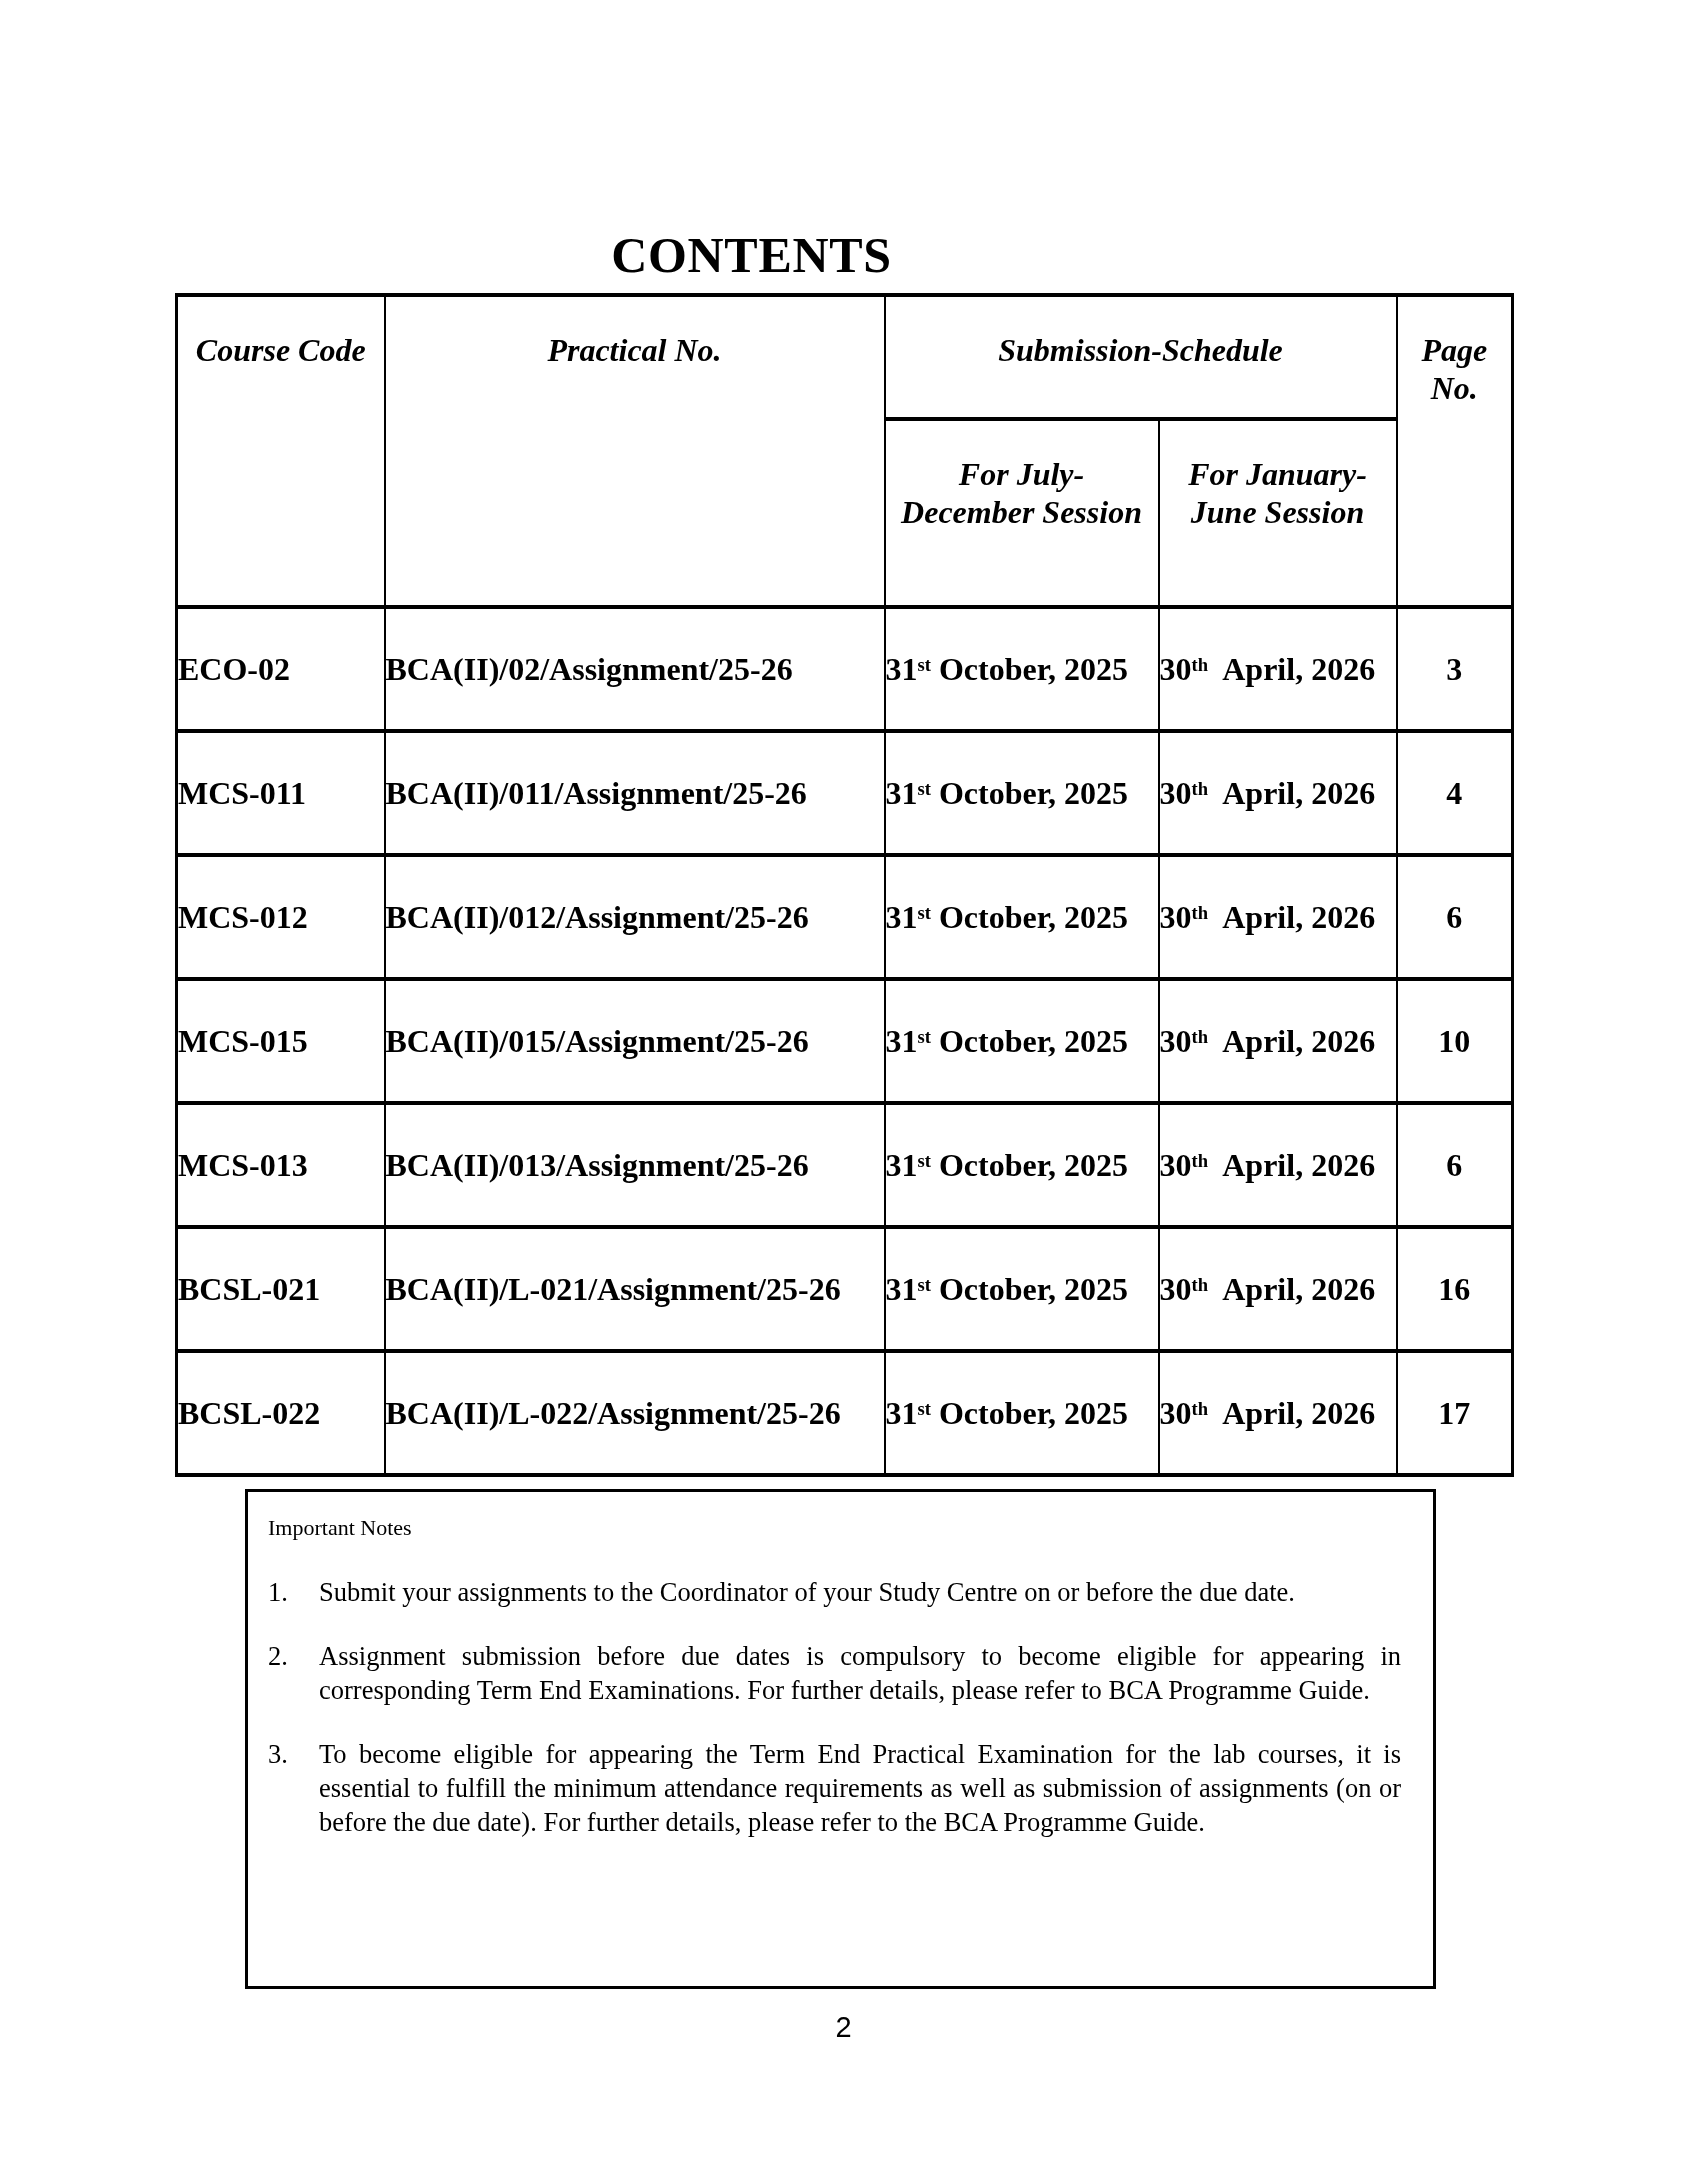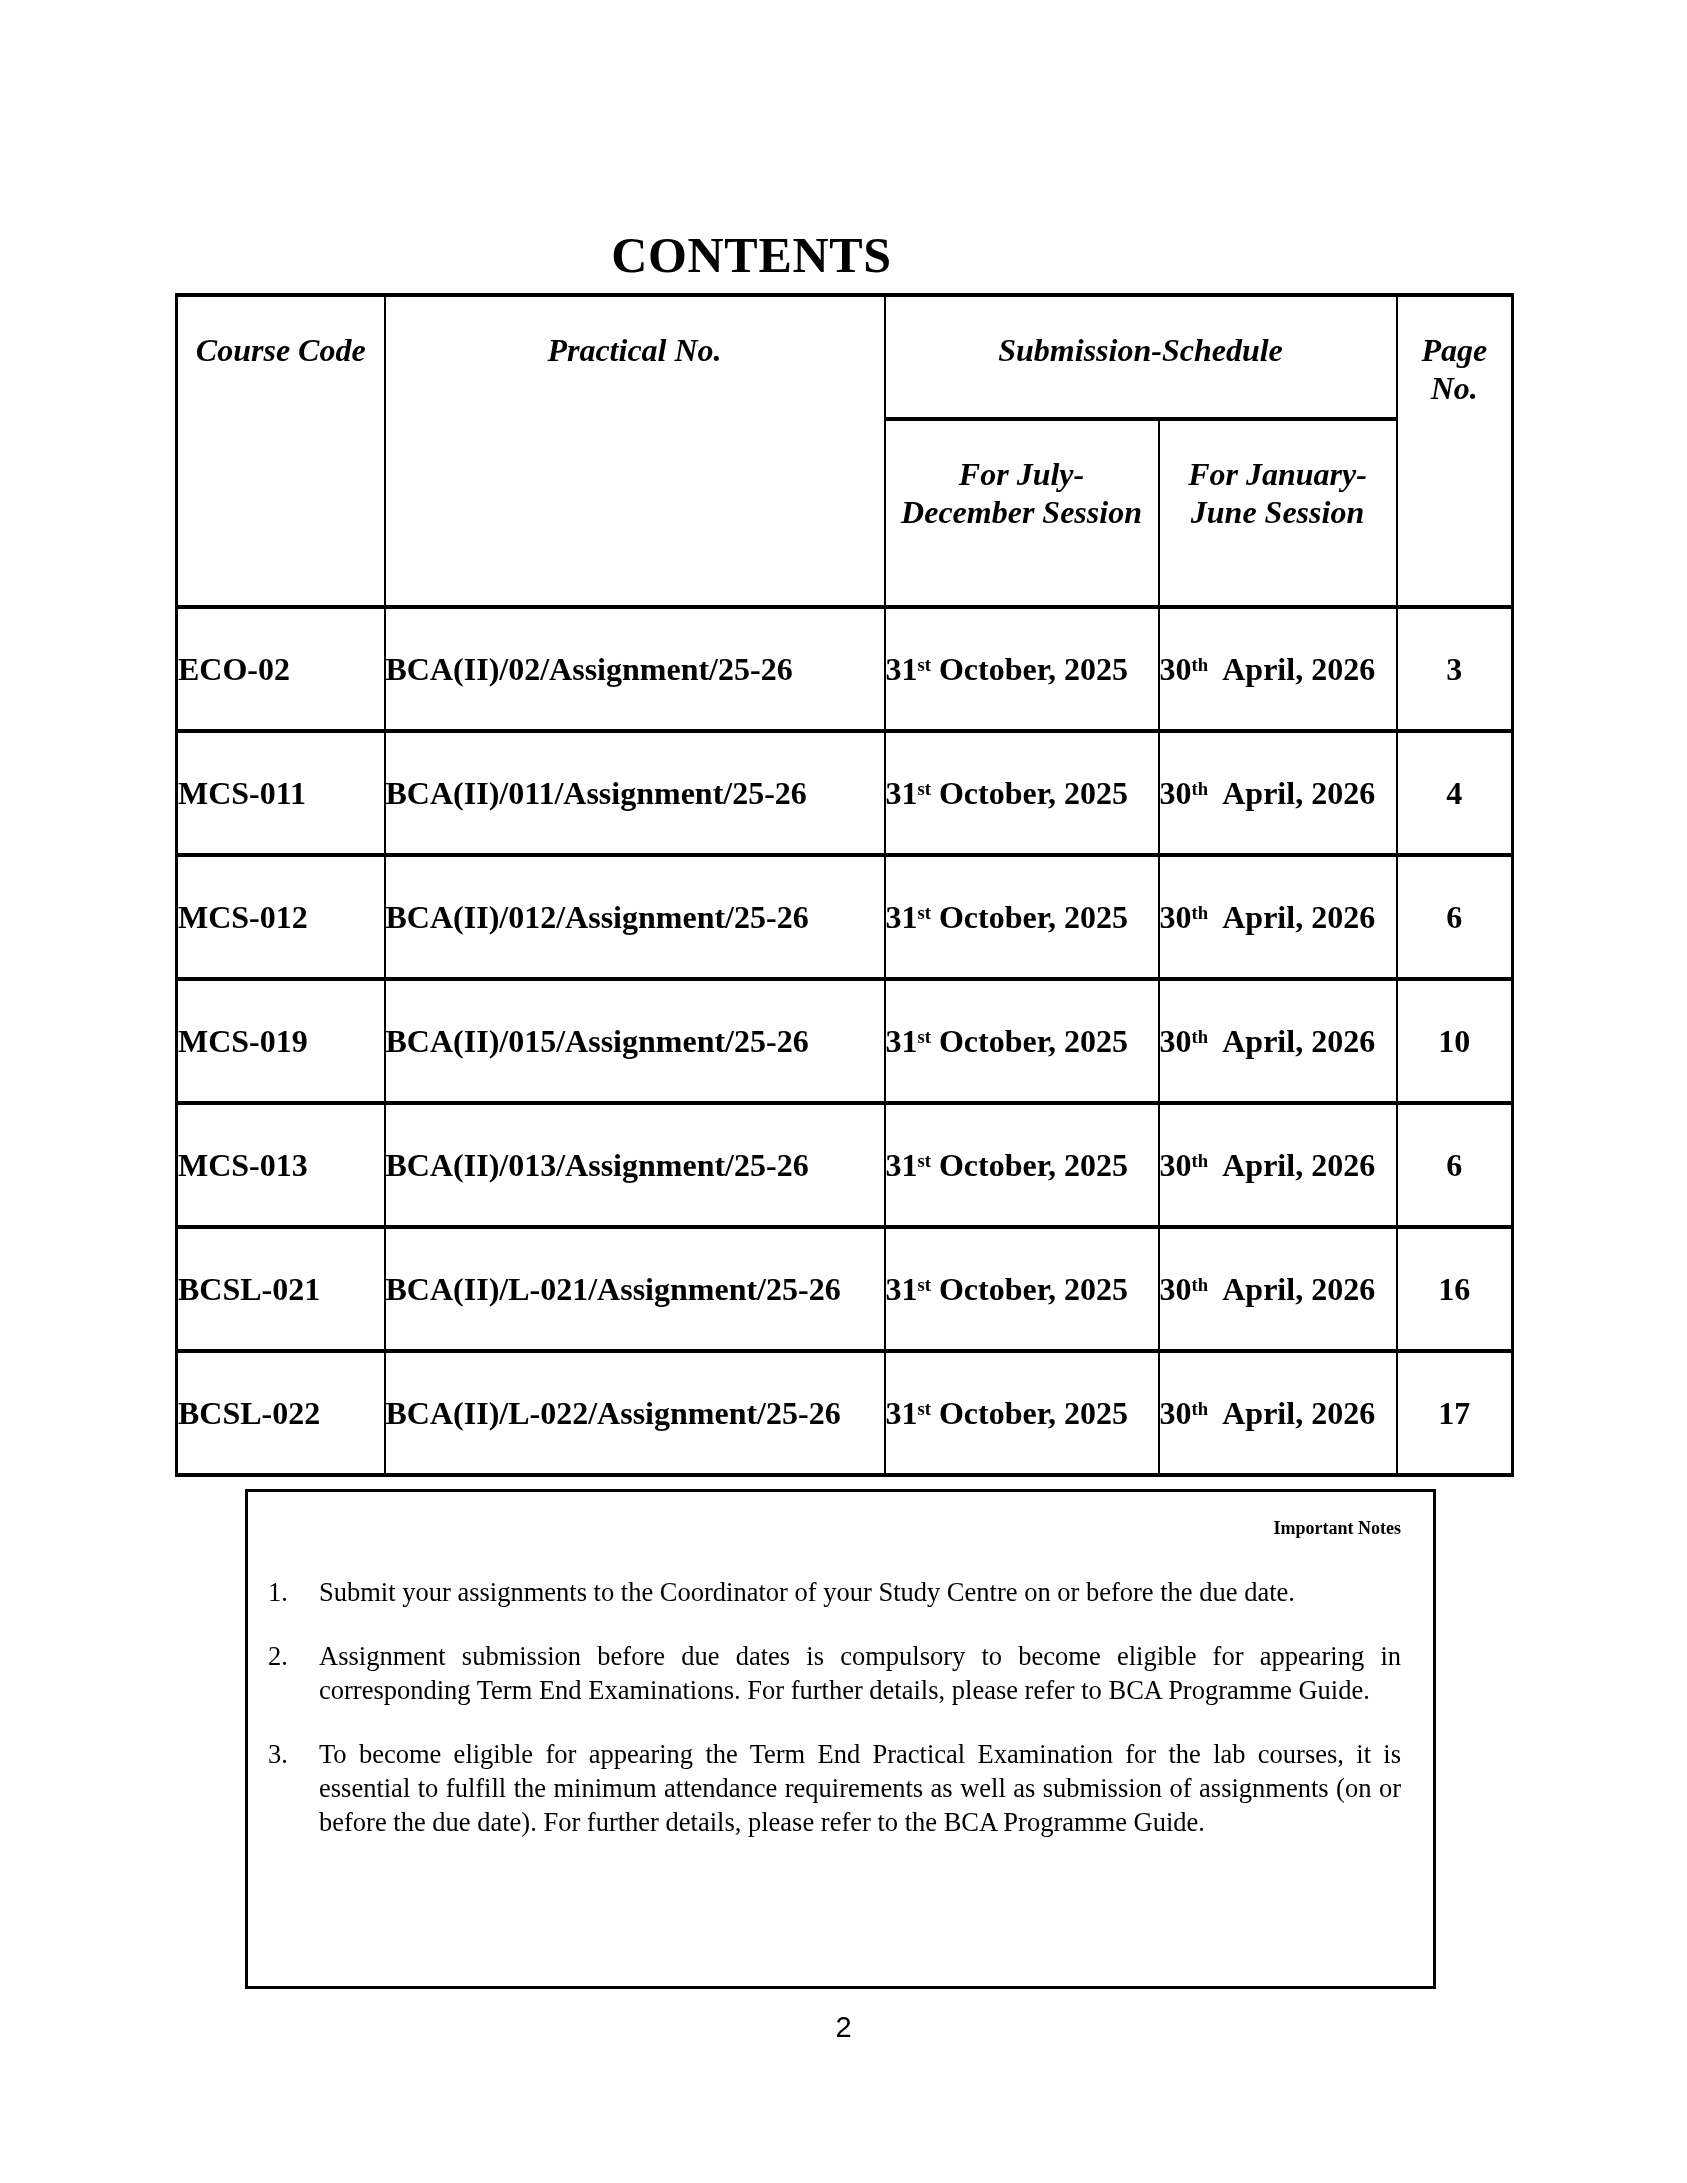--- a/index.html
+++ b/index.html
@@ -94,24 +94,24 @@
     position: absolute;
     left: 245px;
     top: 1489px;
     width: 1191px;
     height: 500px;
     border: 3.3px solid #000;
     box-sizing: border-box;
     padding: 18.5px 32px 0 20px;
   }
   .notes-heading {
-    text-align: right;
-    font-size: 18px;
+    text-align: left;
+    font-size: 22px;
     line-height: 34px;
-    font-weight: bold;
+    font-weight: normal;
     margin: 0;
   }
   .note-item {
     display: flex;
     margin-top: 30px;
     font-size: 26.5px;
     line-height: 34px;
   }
   .note-num {
     flex: none;
@@ -188,21 +188,21 @@
         <td class="c-page">4</td>
       </tr>
       <tr>
         <td class="c-code">MCS-012</td>
         <td class="c-assign">BCA(II)/012/Assignment/25-26</td>
         <td class="c-date"><span>31</span><span class="sup">st</span><span class="date-rest"> October, 2025</span></td>
         <td class="c-date"><span>30</span><span class="sup">th</span><span class="date-rest">  April, 2026</span></td>
         <td class="c-page">6</td>
       </tr>
       <tr>
-        <td class="c-code">MCS-019</td>
+        <td class="c-code">MCS-015</td>
         <td class="c-assign">BCA(II)/015/Assignment/25-26</td>
         <td class="c-date"><span>31</span><span class="sup">st</span><span class="date-rest"> October, 2025</span></td>
         <td class="c-date"><span>30</span><span class="sup">th</span><span class="date-rest">  April, 2026</span></td>
         <td class="c-page">10</td>
       </tr>
       <tr>
         <td class="c-code">MCS-013</td>
         <td class="c-assign">BCA(II)/013/Assignment/25-26</td>
         <td class="c-date"><span>31</span><span class="sup">st</span><span class="date-rest"> October, 2025</span></td>
         <td class="c-date"><span>30</span><span class="sup">th</span><span class="date-rest">  April, 2026</span></td>

